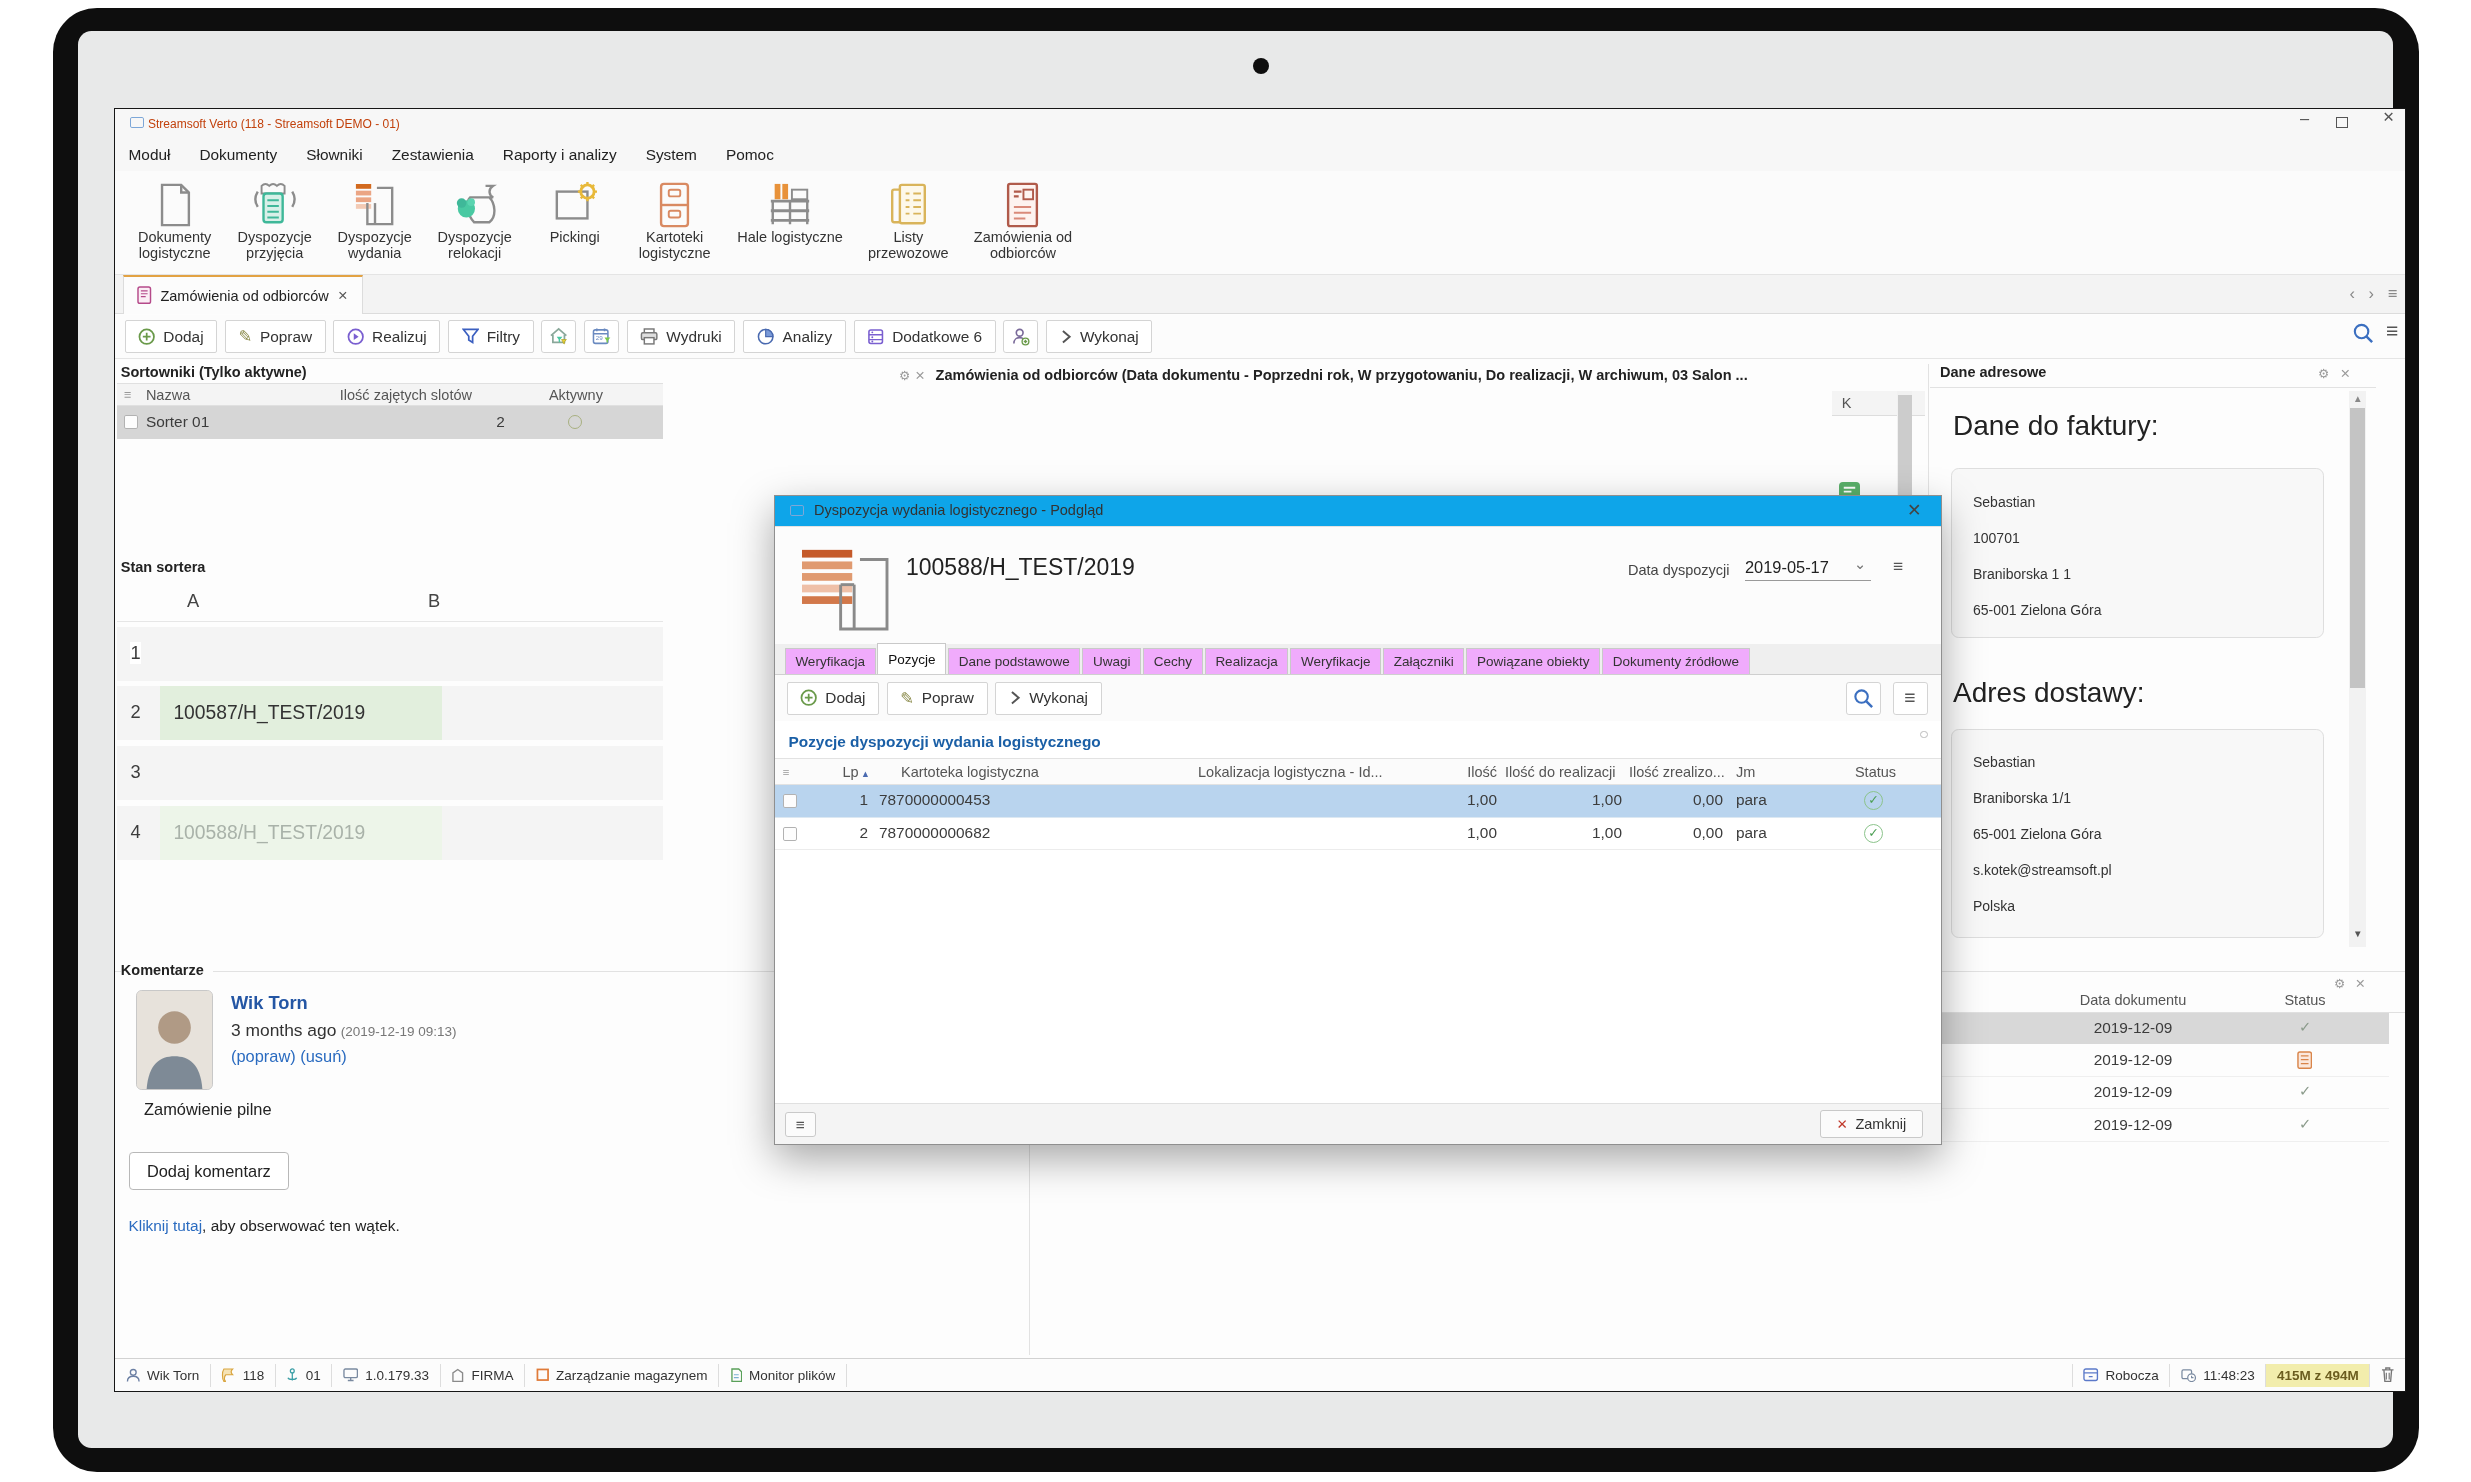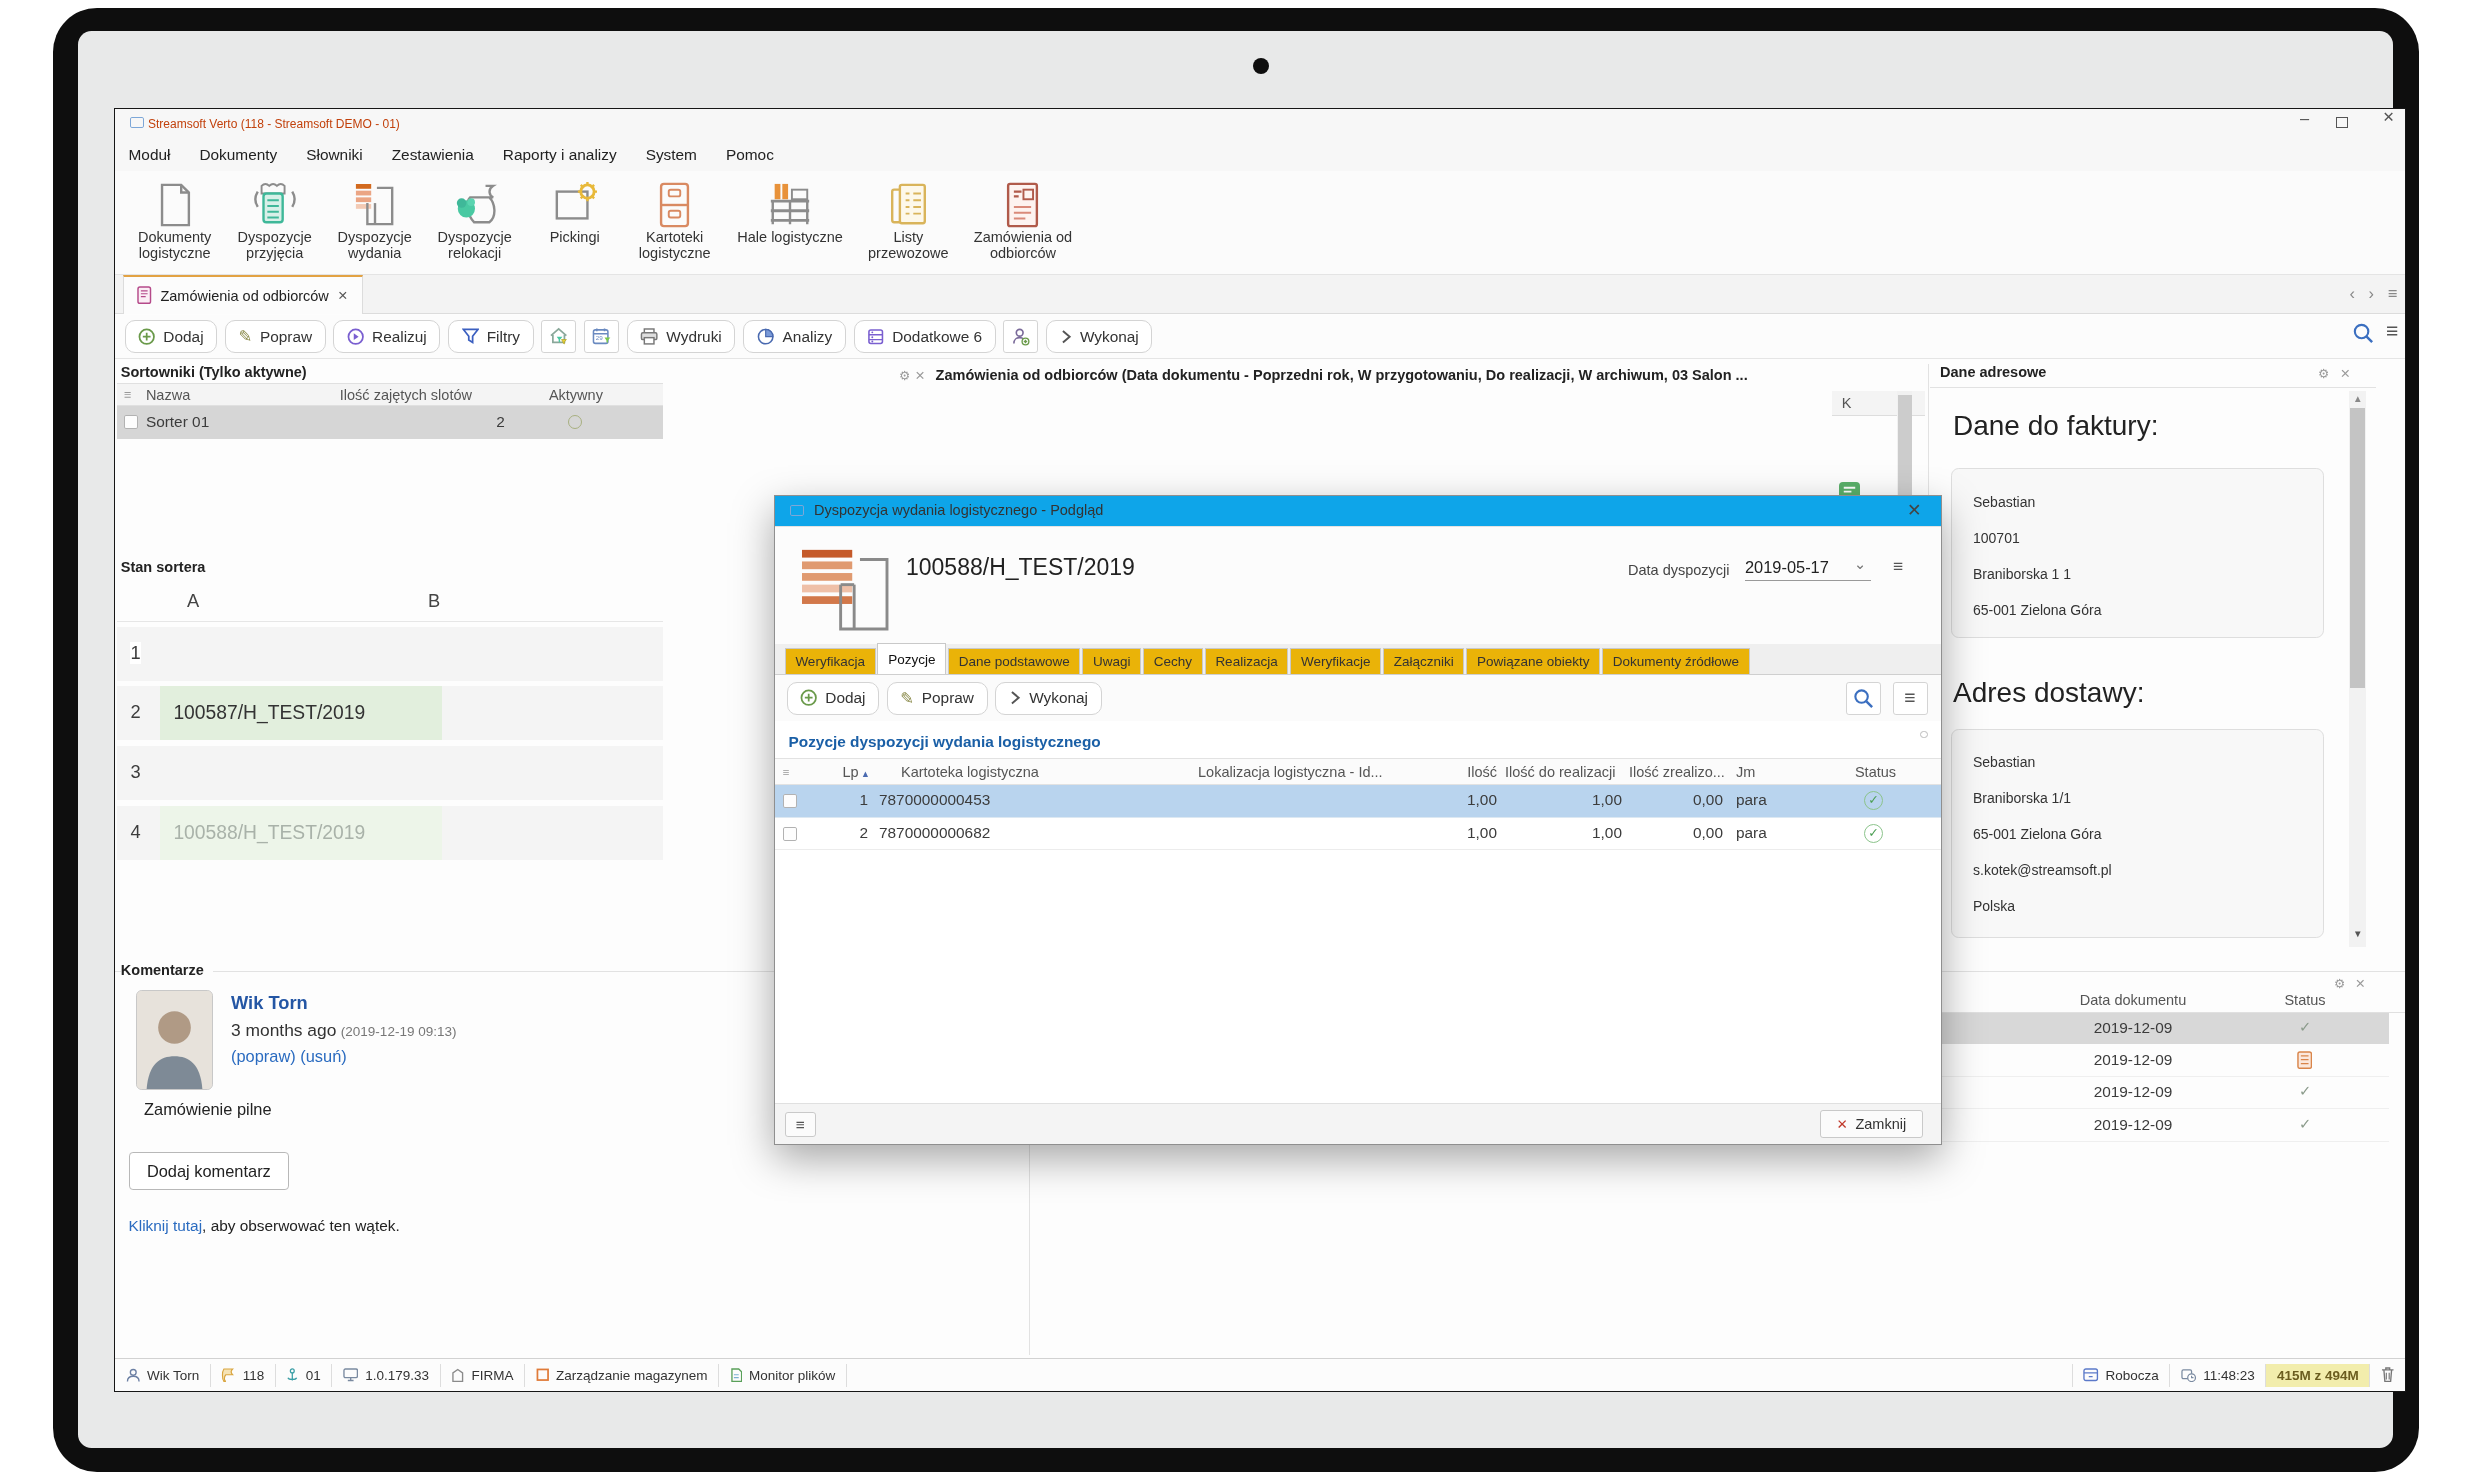--- a/index.html
+++ b/index.html
@@ -17,21 +17,21 @@
 .menubar {position:absolute; left:0; top:29px; width:100%; height:33px; background:#f7f7f7; display:flex; align-items:center; gap:29px; padding-left:13.5px;}
 .menu-item {font-size:15.4px; color:#222;}
 .toolbar {position:absolute; left:0; top:62px; width:100%; height:104px; background:#fbfbfb; border-bottom:1px solid #e4e4e4; display:flex; align-items:flex-start; padding:5.8px 0 0 9.7px;}
 .tb-item {display:flex; flex-direction:column; align-items:center; padding:3.9px 12.6px; min-width:100px;}
 .tb-ic {height:48px; display:flex; align-items:center; justify-content:center;}
 .tb-lb {font-size:14.5px; line-height:16.4px; color:#333; text-align:center;}
 .tabstrip {position:absolute; left:0; top:166px; width:100%; height:39px; background:#f3f3f3; border-bottom:1px solid #dcdcdc;}
 .tab-active {position:absolute; left:7.7px; top:0; height:39px; background:#fcfcfc; border:1px solid #dcdcdc; border-bottom:none; border-top:2.9px solid #e2a243; display:flex; align-items:center; gap:8.7px; padding:0 13.5px; font-size:14.5px; color:#222;}
 .tabnav {position:absolute; top:8.7px; font-size:16.4px; color:#888;}
 .actionbar {position:absolute; left:0; top:206px; width:100%; height:44px; background:#fcfcfc; border-bottom:1px solid #e5e5e5; display:flex; align-items:center; gap:7.7px; padding-left:9.7px;}
-.bar-btn {display:inline-flex; align-items:center; gap:7.7px; height:33px; padding:0 12.6px; background:#fff; border:1px solid #d4d4d4; border-radius:10px; font-size:15.4px; color:#333; white-space:nowrap;}
+.bar-btn {display:inline-flex; align-items:center; gap:7.7px; height:33px; padding:0 12.6px; background:#fff; border:1px solid #d4d4d4; border-radius:2px; font-size:15.4px; color:#333; white-space:nowrap;}
 .icon-btn {display:inline-flex; align-items:center; justify-content:center; width:35px; height:33px; background:#fff; border:1px solid #d4d4d4; border-radius:2.9px;}
 .sec-title {font-size:14.5px; font-weight:bold; color:#222;}
 .thead {font-size:14.5px; color:#555; white-space:nowrap;}
 .cell {position:absolute; font-size:15.4px; color:#3c3c3c; white-space:nowrap; overflow:hidden;}
 .r {text-align:right;} .ctr {text-align:center;}
 .chk {position:absolute; width:14.5px; height:14.5px; border:1px solid #b2b2b2; background:#fdfdfd; border-radius:1.9px;}
 .okring {display:inline-block; width:19.3px; height:19.3px; border:1.9px solid #8cc48c; border-radius:50%; color:#4a9e52; font-size:12.6px; line-height:16.4px; text-align:center;}
 .gcheck {color:#8a9a8a; font-size:14.5px;}
 .link {color:#2a6bc0;}
 .hline {position:absolute; background:#e2e2e2; height:1px;}
@@ -40,21 +40,21 @@
 .addr-box {position:absolute; background:#f8f8f8; border:1px solid #dedede; border-radius:7.7px;}
 .addr-line {font-size:14px; color:#333; line-height:36px; white-space:nowrap;}
 .addr-h {position:absolute; font-size:28px; color:#222; white-space:nowrap;}
 .sb {position:absolute; left:0; bottom:0; width:100%; height:33px; background:#fcfcfc; border-top:1px solid #d2d2d2; display:flex; align-items:center;}
 .seg {display:flex; align-items:center; gap:6.8px; padding:0 10.6px; height:23px; border-right:1px solid #ddd; font-size:13.5px; color:#333; white-space:nowrap;}
 .seg-r {border-right:none; border-left:1px solid #ddd;}
 .dialog {position:absolute; left:659px; top:386px; width:1168px; height:650px; background:#f4f4f4; border:1px solid #8f8f8f; box-shadow:0 13.5px 39px rgba(0,0,0,0.35); z-index:50;}
 .dlg-titlebar {position:absolute; left:0; top:0; width:100%; height:31px; background:#0ea5e9; border-bottom:1px solid #e3e3e3;}
 .dlg-head {position:absolute; left:0; top:31px; width:100%; height:117px; background:#fcfcfc;}
 .dlg-tabs {position:absolute; left:0; top:148px; width:100%; height:31px; display:flex; align-items:flex-end; padding-left:9.7px; border-bottom:1px solid #cfcfcf; background:#efefef;}
-.dtab {height:26px; display:flex; align-items:center; padding:0 9.7px; background:#eab308; border:1px solid #c9c9c9; border-bottom:none; font-size:13.5px; color:#333; margin-right:1.9px; white-space:nowrap;}
+.dtab {height:26px; display:flex; align-items:center; padding:0 9.7px; background:#f0abfc; border:1px solid #c9c9c9; border-bottom:none; font-size:13.5px; color:#333; margin-right:1.9px; white-space:nowrap;}
 .dtab.active {height:31px; background:#fff; color:#111; position:relative; z-index:2;}
 .dlg-toolbar {position:absolute; left:0; top:179px; width:100%; height:46px; background:#fbfbfb; display:flex; align-items:center; gap:7.7px; padding-left:11.6px;}
 .dlg-body {position:absolute; left:0; top:225px; width:100%; height:384px; background:#fff;}
 .dlg-foot {position:absolute; left:0; bottom:0; width:100%; height:41px; background:#f4f4f4; border-top:1px solid #e0e0e0;}
 .drow {position:absolute; left:0; width:1166px; height:32px;}
 .sorter-row {position:absolute; background:#f4f4f4;}
 .greencell {position:absolute; display:flex; align-items:center; padding-left:13.5px; font-size:19.3px;}
 .avatar {position:absolute; width:77px; height:100px; border:1px solid #c8c8c8; border-radius:5.8px; background:#e9e4de; overflow:hidden;}
 svg {display:block;}
 </style>

